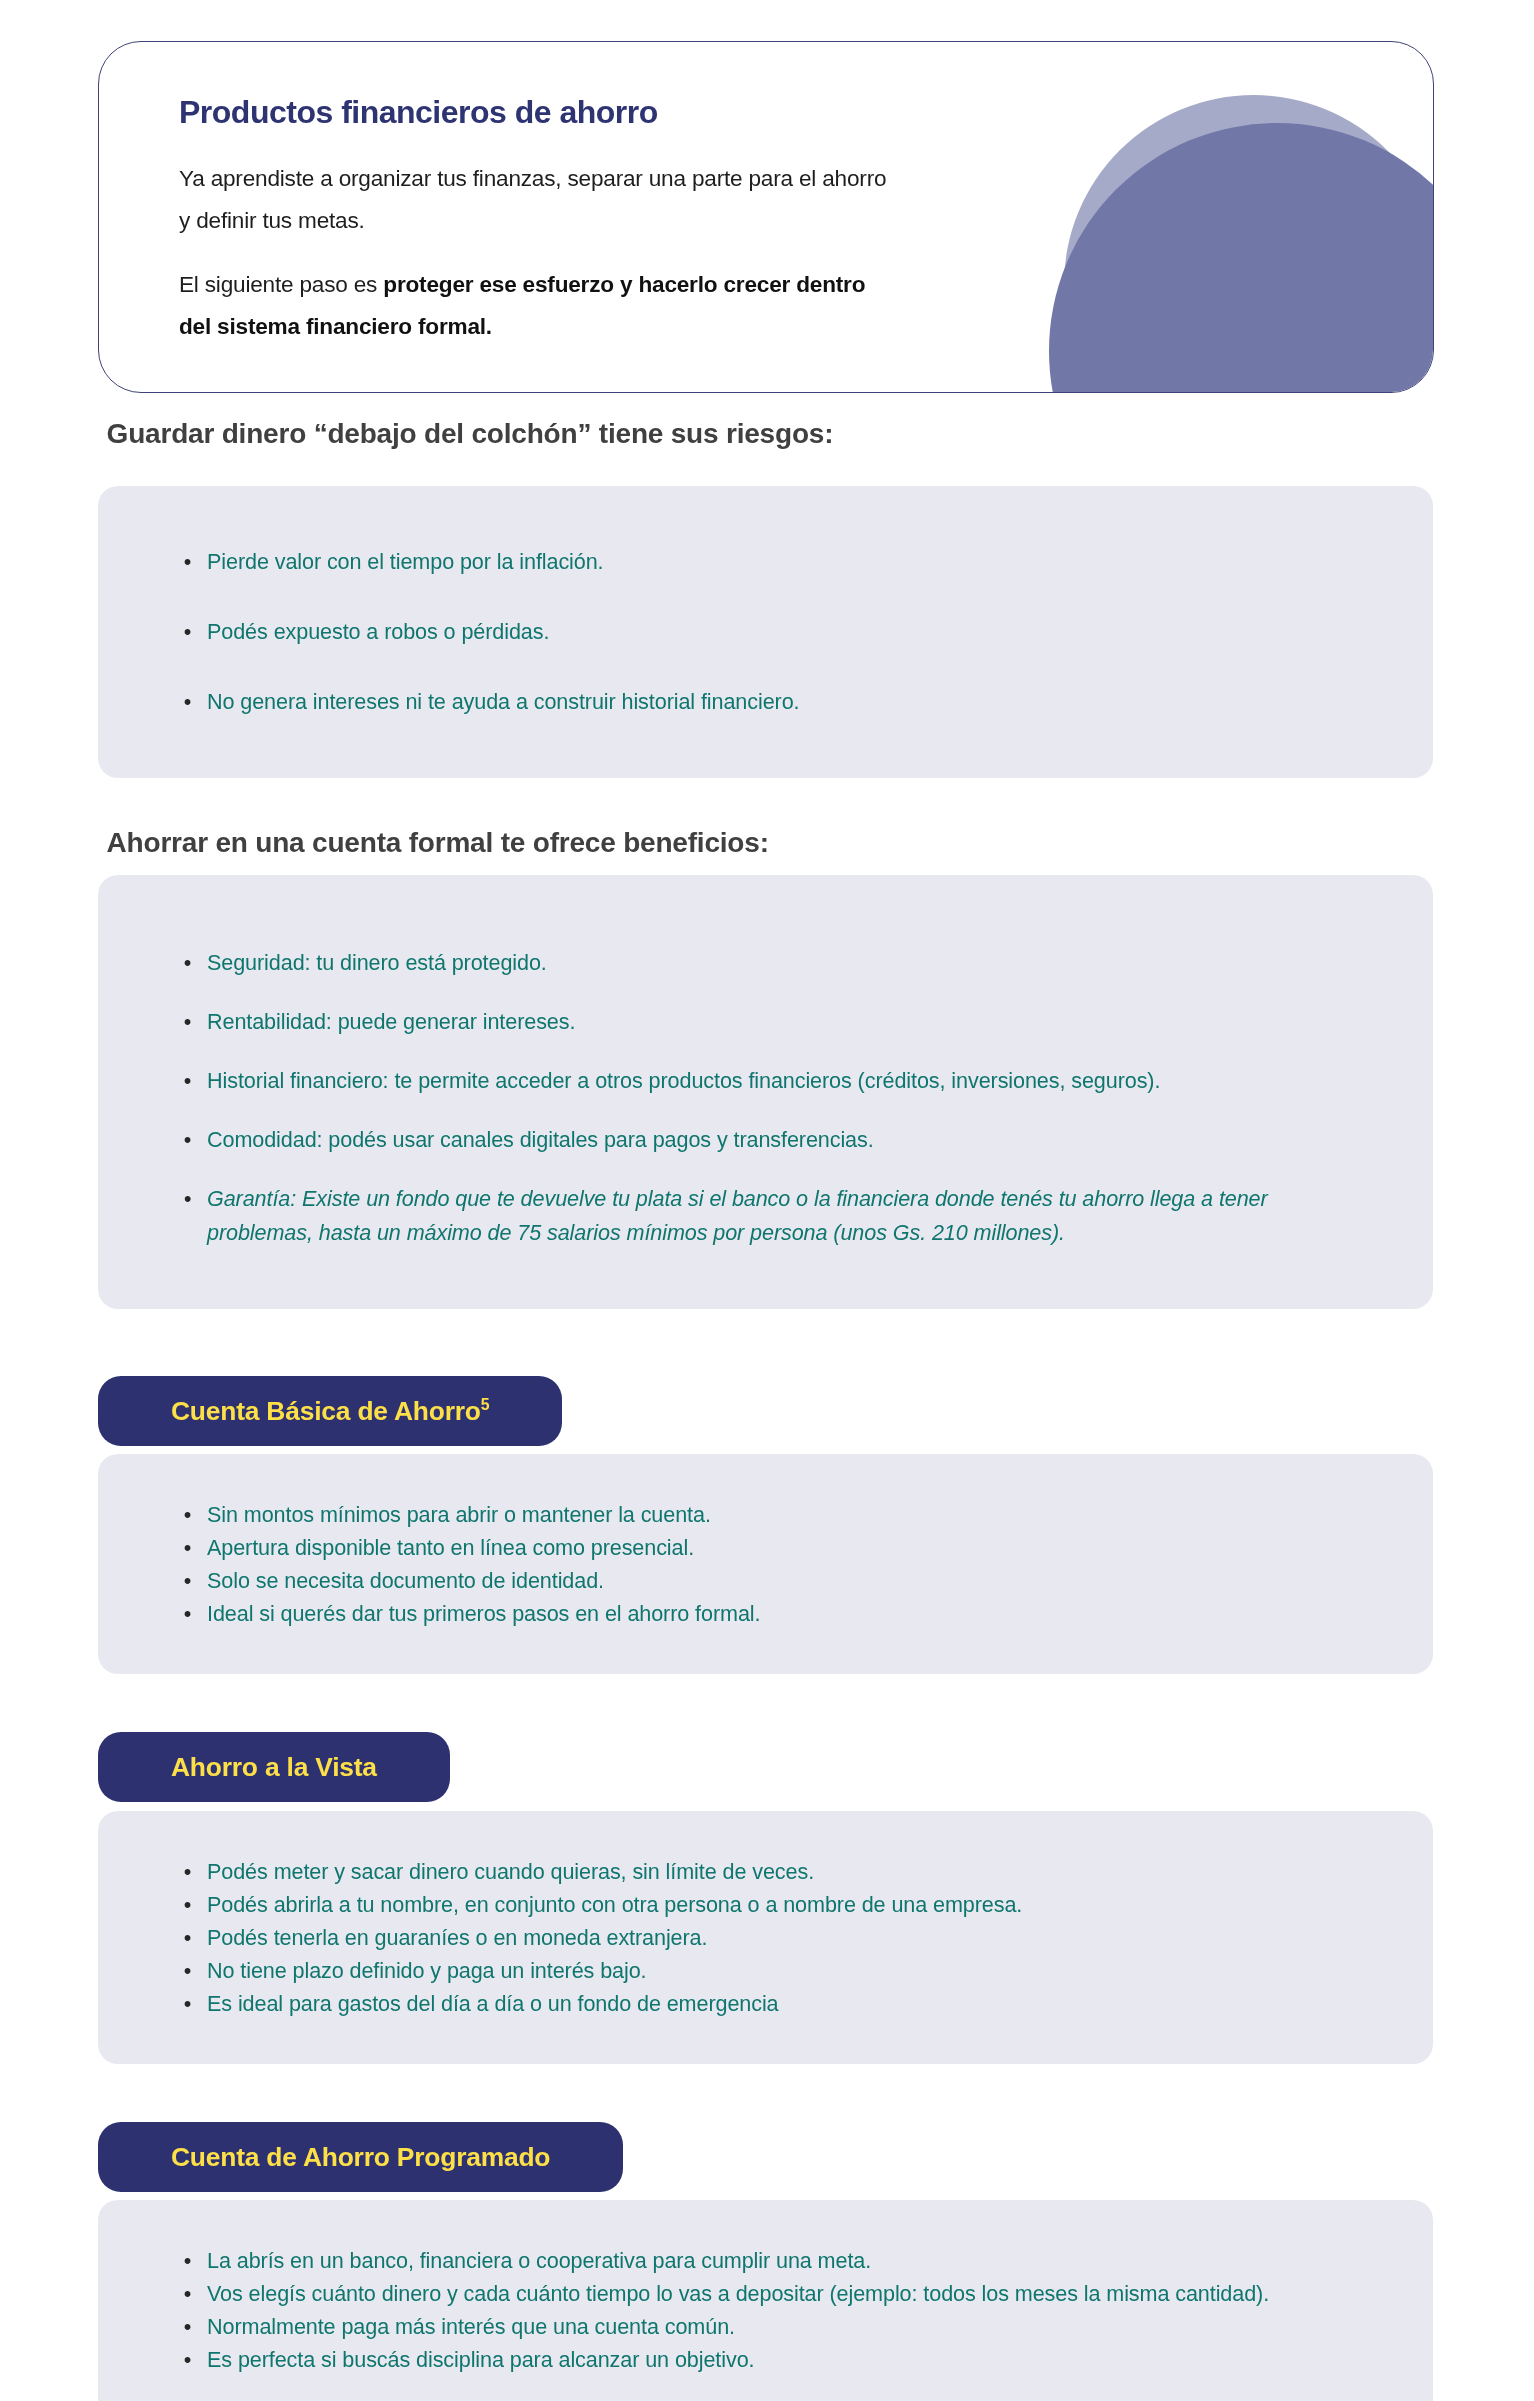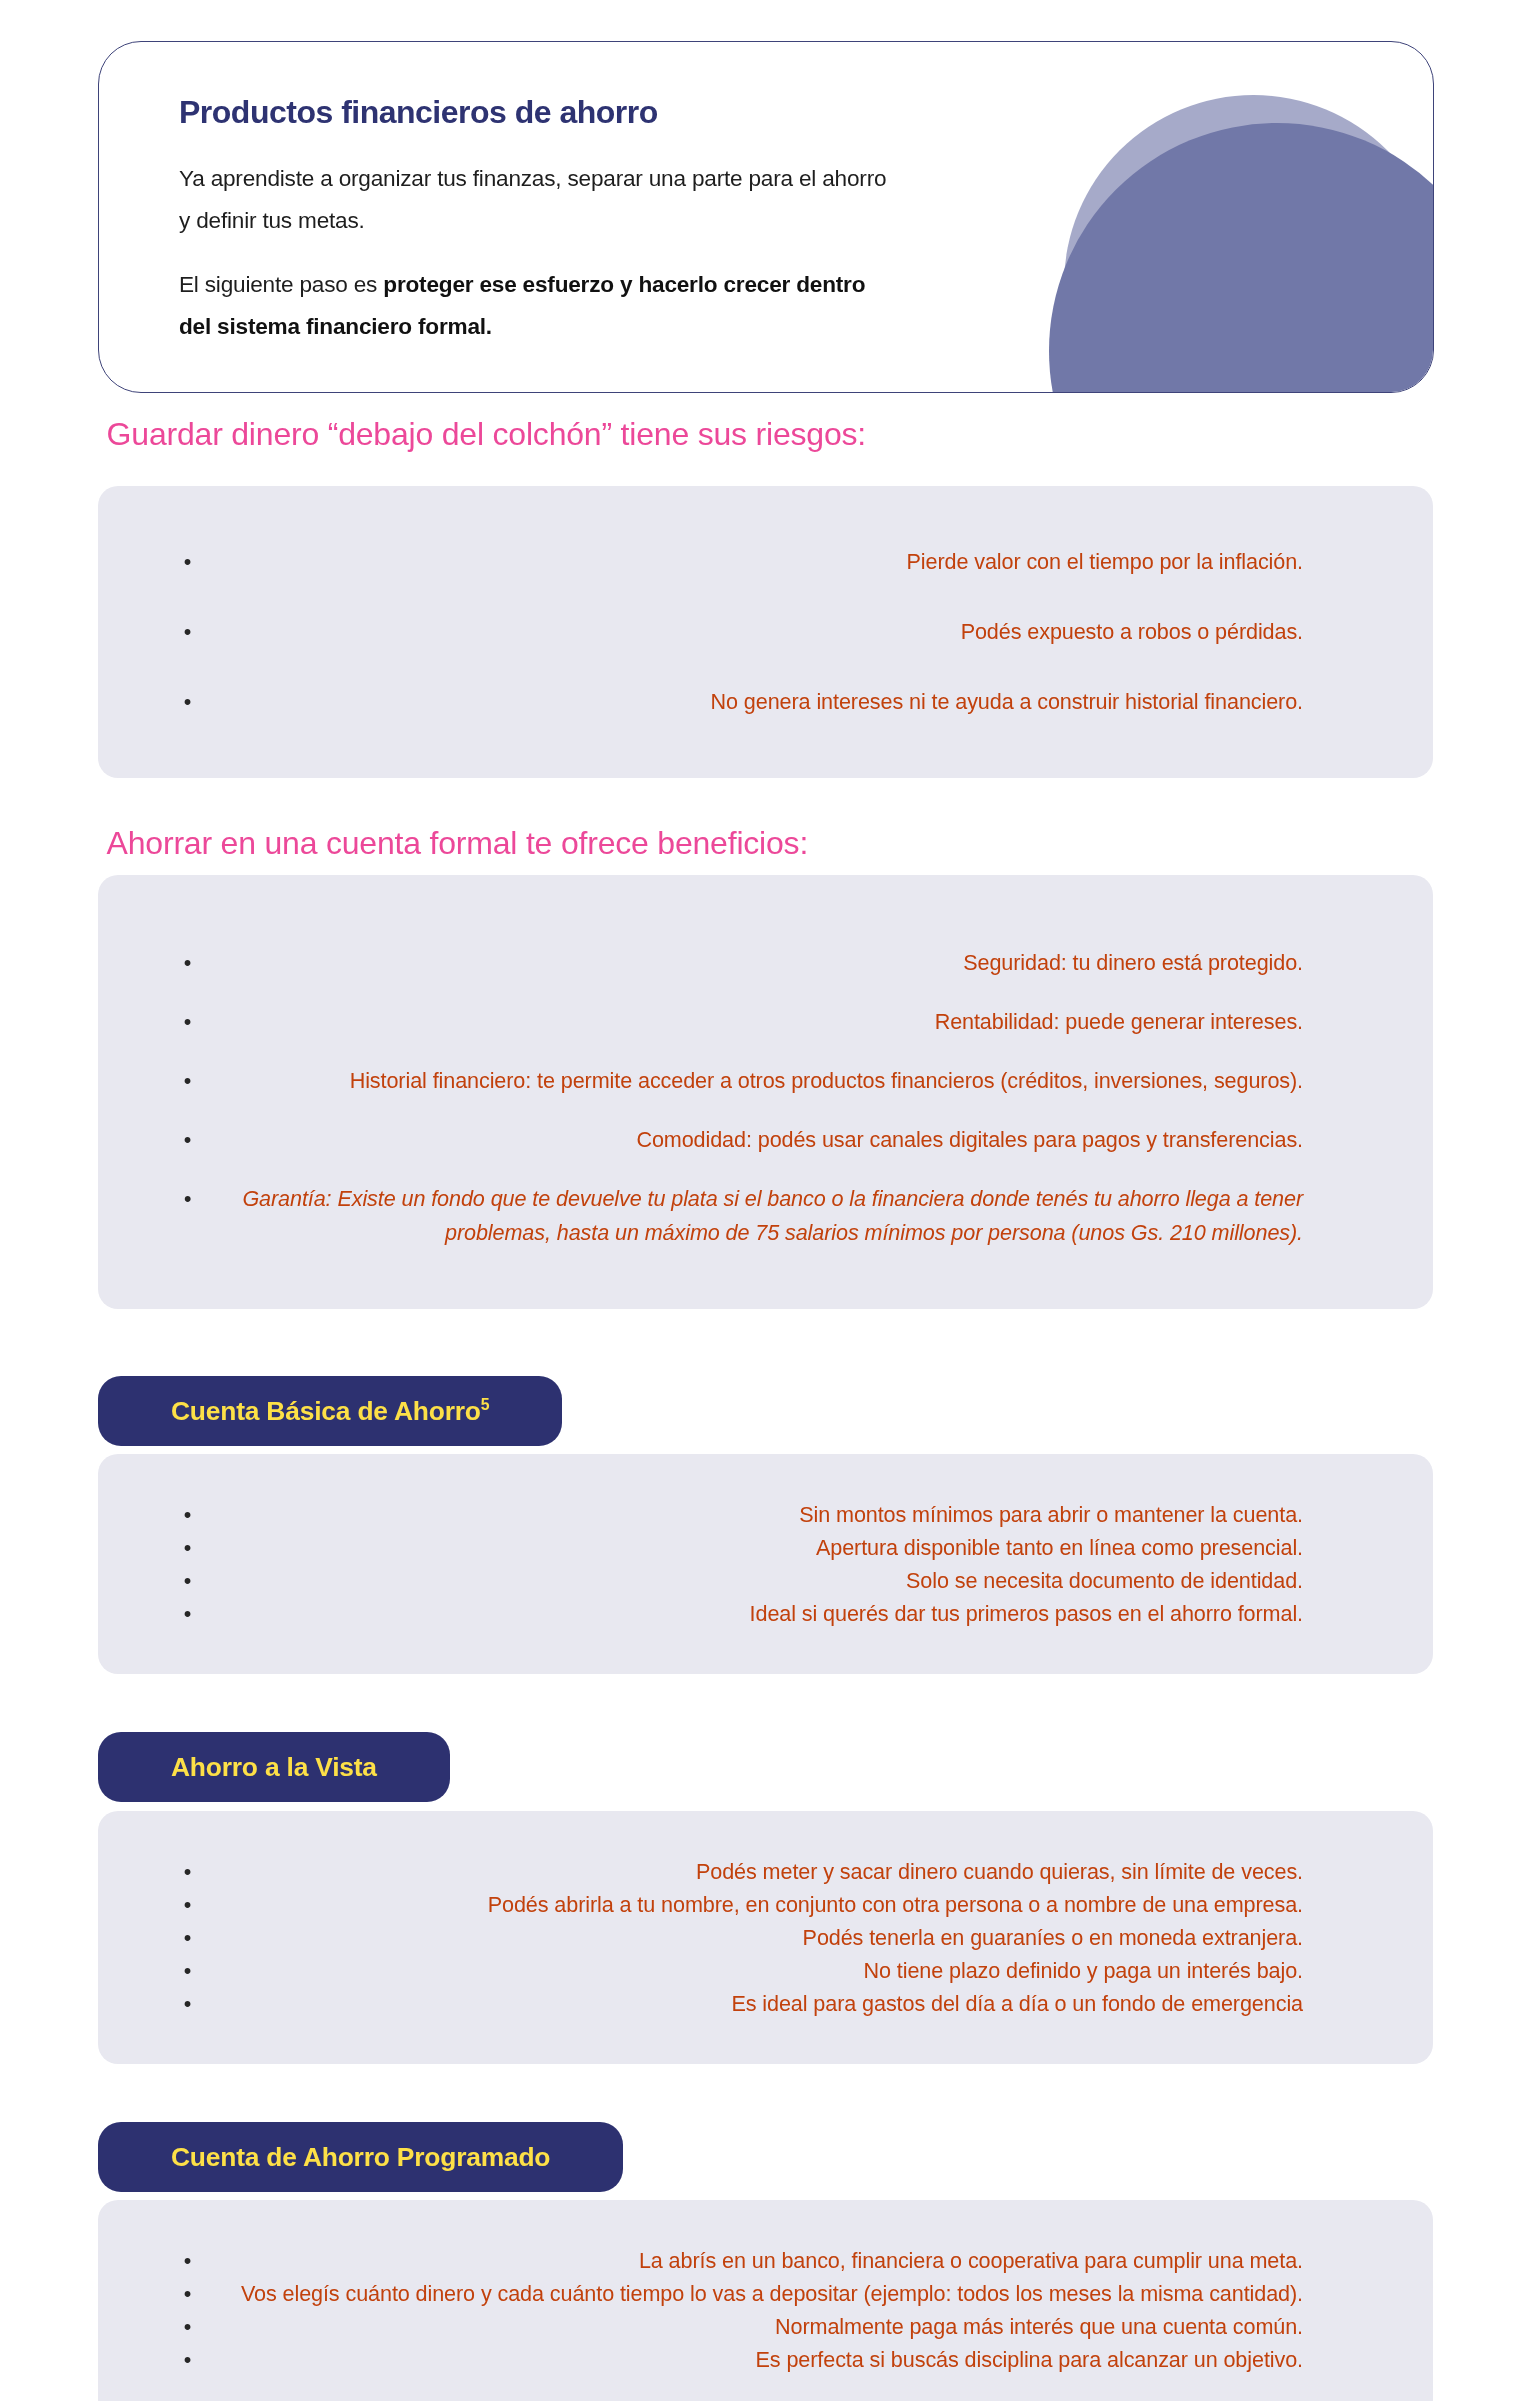--- a/index.html
+++ b/index.html
@@ -24,35 +24,34 @@
     font-size:22.6px; line-height:42px; letter-spacing:-0.2px;
     max-width:711px; margin-bottom:22px; color:#1e1e1e;
   }
   .hero-p strong { font-weight:bold; color:#111111; }
   .blob { position:absolute; border-radius:50%; }
   .blob-light { width:379px; height:379px; right:-9.6px; bottom:-82px; background:#a6aac9; }
   .blob-dark  { width:456px; height:456px; right:-72px; bottom:-187px; background:#7178a8; }
 
   
   .h2 {
-    font-size:32px; font-weight:normal; color:#ec4899; letter-spacing:-0.2px;
+    font-size:28px; font-weight:bold; color:#404040; letter-spacing:-0.2px;
     margin:26.4px 0 37px 8.6px; line-height:30px;
   }
   .h2.benefits { margin-top:50px; margin-bottom:16.3px; }
 
   
   .panel {
     background:#e8e8f0; border-radius:20px; width:1335px;
     padding:46px 130px 46px 82px;
   }
   .panel ul { list-style:none; }
   .panel li {
-    position:relative; padding-left:27px; font-size:21.6px; color:#c2410c;
+    position:relative; padding-left:27px; font-size:21.6px; color:#0f766e;
     letter-spacing:-0.1px;
-    text-align:right;
   }
   .panel li::before { content:"\2022"; position:absolute; left:3.8px; top:0; color:#262626; }
   .panel-loose { padding-top:61px; padding-bottom:61px; }
   .panel-loose li { line-height:30px; margin-bottom:40px; }
   .panel-loose li:last-child { margin-bottom:0; }
   .panel-med { padding-top:71px; padding-bottom:57px; }
   .panel-med li { line-height:34px; margin-bottom:25px; }
   .panel-med li:last-child { margin-bottom:2px;font-style:italic; }
   .panel-tight { padding-top:44px; padding-bottom:44px; }
   .panel-tight li { line-height:33px; }

